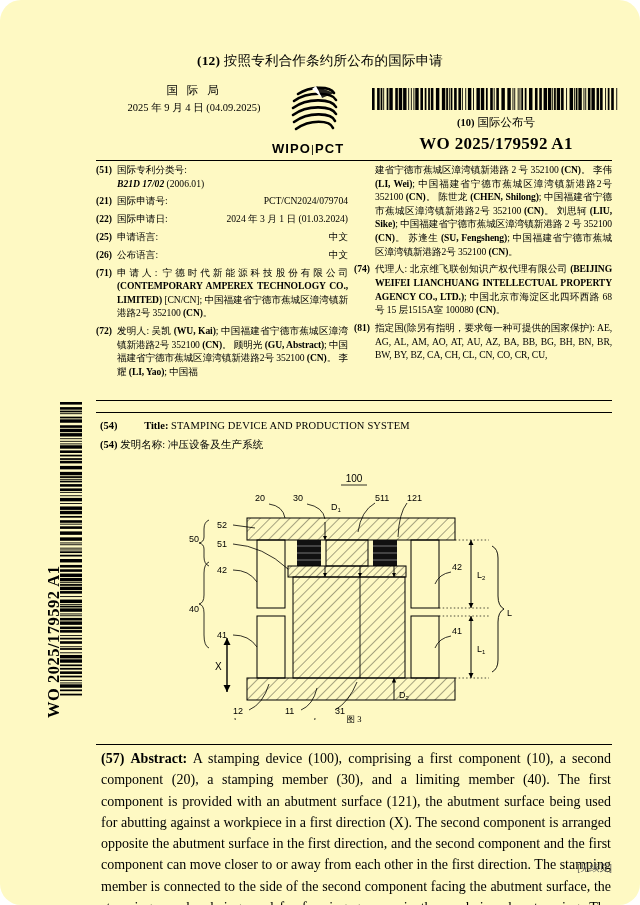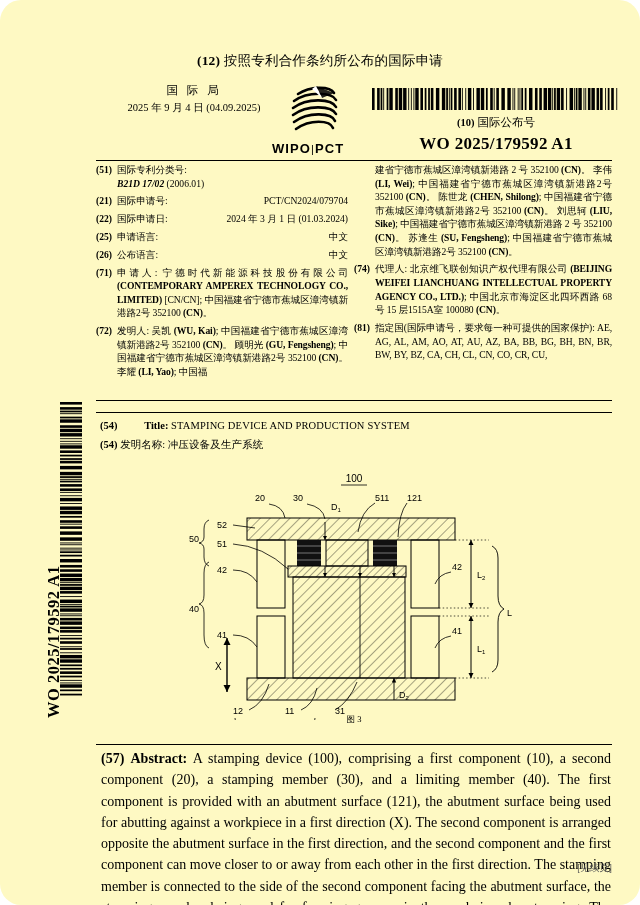--- a/index.html
+++ b/index.html
@@ -331,41 +331,41 @@
         </div>
         <div class="fld">
           <span class="code">(71)</span>
           <div class="body">
             <div class="justi tight">申请人: 宁德时代新能源科技股份有限公司 <b>(CONTEMPORARY AMPEREX TECHNOLOGY CO., LIMITED)</b> [CN/CN]; 中国福建省宁德市蕉城区漳湾镇新港路2号 352100 <b>(CN)</b>。</div>
           </div>
         </div>
         <div class="fld">
           <span class="code">(72)</span>
           <div class="body">
-            <div class="justi tight">发明人: 吴凯 <b>(WU, Kai)</b>; 中国福建省宁德市蕉城区漳湾镇新港路2号 352100 <b>(CN)</b>。 顾明光 <b>(GU, Fengsheng)</b>; 中国福建省宁德市蕉城区漳湾镇新港路2号 352100 <b>(CN)</b>。 李耀 <b>(LI, Yao)</b>; 中国福</div>
+            <div class="justi tight">发明人: 吴凯 <b>(WU, Kai)</b>; 中国福建省宁德市蕉城区漳湾镇新港路2号 352100 <b>(CN)</b>。 顾明光 <b>(GU, Abstract)</b>; 中国福建省宁德市蕉城区漳湾镇新港路2号 352100 <b>(CN)</b>。 李耀 <b>(LI, Yao)</b>; 中国福</div>
           </div>
         </div>
       </div>
     <div class="col colR" id="biblio-right">
         <div class="fld">
           <span class="code"></span>
           <div class="body">
             <div class="justi tight">建省宁德市蕉城区漳湾镇新港路 2 号 352100 <b>(CN)</b>。 李伟 <b>(LI, Wei)</b>; 中国福建省宁德市蕉城区漳湾镇新港路2号 352100 <b>(CN)</b>。 陈世龙 <b>(CHEN, Shilong)</b>; 中国福建省宁德市蕉城区漳湾镇新港路2号 352100 <b>(CN)</b>。 刘思轲 <b>(LIU, Sike)</b>; 中国福建省宁德市蕉城区漳湾镇新港路 2 号 352100 <b>(CN)</b>。 苏逢生 <b>(SU, Fengsheng)</b>; 中国福建省宁德市蕉城区漳湾镇新港路2号 352100 <b>(CN)</b>。</div>
           </div>
         </div>
         <div class="fld">
           <span class="code">(74)</span>
           <div class="body">
             <div class="justi tight">代理人: 北京维飞联创知识产权代理有限公司 <b>(BEIJING WEIFEI LIANCHUANG INTELLECTUAL PROPERTY AGENCY CO., LTD.)</b>; 中国北京市海淀区北四环西路 68 号 15 层1515A室 100080 <b>(CN)</b>。</div>
           </div>
         </div>
         <div class="fld">
           <span class="code">(81)</span>
           <div class="body">
-            <div class="justi tight">指定国(国际申请号，要求每一种可提供的国家保护): AE, AG, AL, AM, AO, AT, AU, AZ, BA, BB, BG, BH, BN, BR, BW, BY, BZ, CA, CH, CL, CN, CO, CR, CU,</div>
+            <div class="justi tight">指定国(除另有指明，要求每一种可提供的国家保护): AE, AG, AL, AM, AO, AT, AU, AZ, BA, BB, BG, BH, BN, BR, BW, BY, BZ, CA, CH, CL, CN, CO, CR, CU,</div>
           </div>
         </div>
       </div>
   </div>
 
   <div class="rule r2"></div>
   <div class="rule r3"></div>
 
   <div class="titleblk">
     <div>

